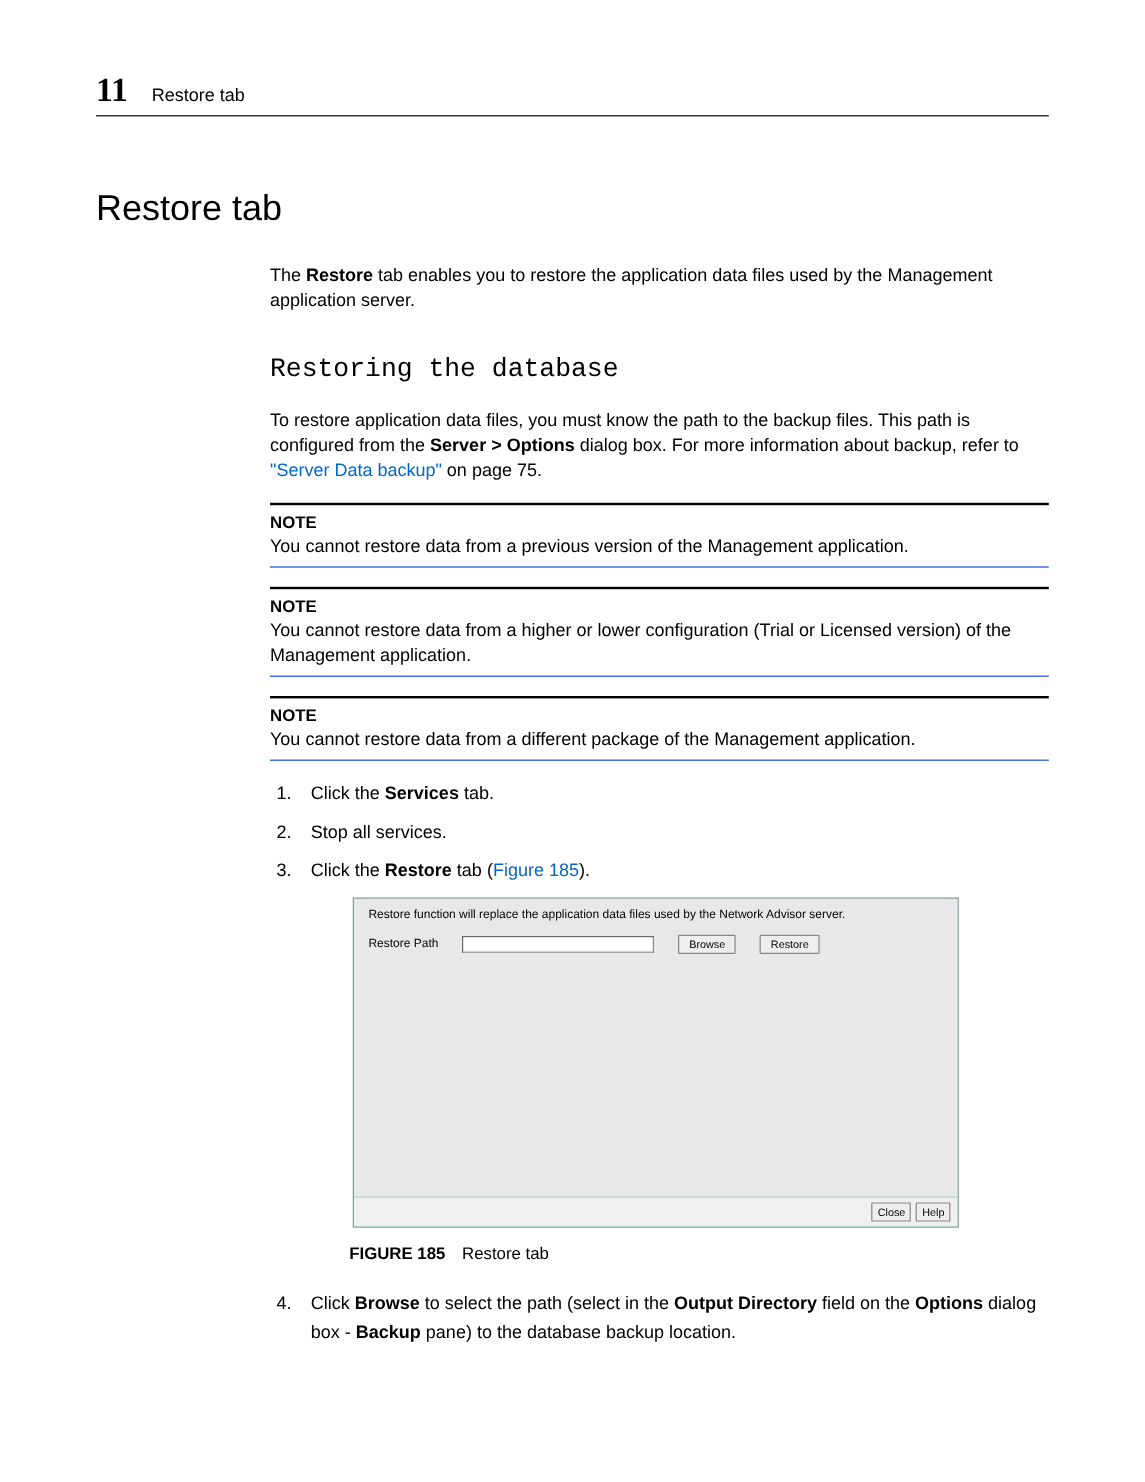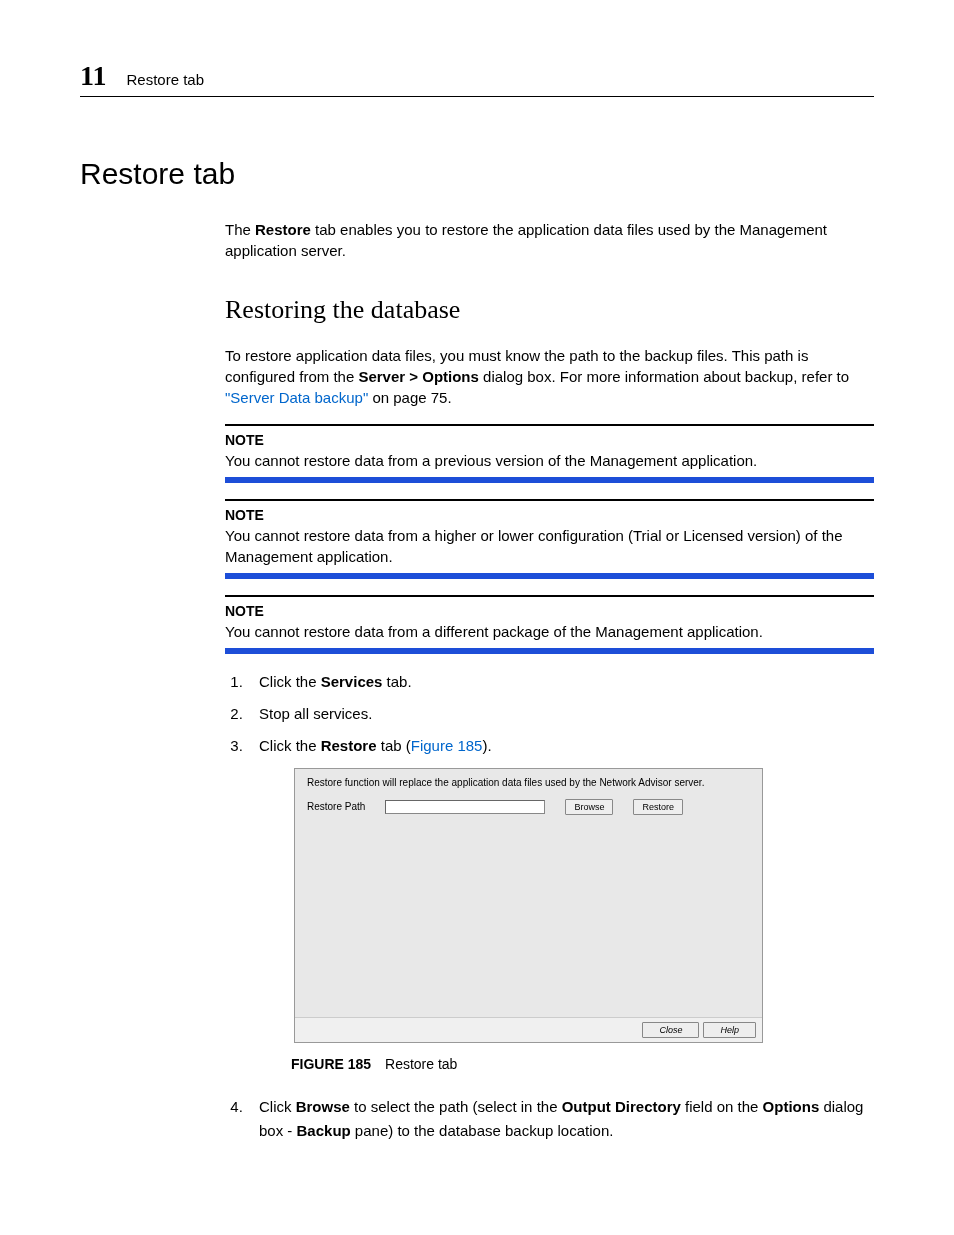--- a/index.html
+++ b/index.html
@@ -39,32 +39,32 @@
     }
     .content {
       margin-left: 145px;
     }
     .para {
       font-size: 15px;
       line-height: 1.4;
       margin-bottom: 16px;
     }
     .h2 {
-      font-size: 26px;
+      font-size: 22px;
       font-weight: normal;
-      font-family: Liberation Serif, serif;
+      font-family: Liberation Mono, monospace;
       font-stretch: condensed;
       margin-top: 34px;
       margin-bottom: 20px;
     }
     .bold { font-weight: bold; }
     .link { color: #0066cc; }
     .note-block {
       border-top: 2px solid #000;
-      border-bottom: 6px solid #1d4ed8;
+      border-bottom: 1px solid #1d4ed8;
       padding: 6px 0;
       margin-bottom: 16px;
     }
     .note-label {
       font-family: "Arial Narrow", Arial, sans-serif;
       font-stretch: condensed;
       font-weight: bold;
       font-size: 14px;
       margin-bottom: 2px;
     }
@@ -79,21 +79,21 @@
       line-height: 1.6;
     }
     .step-list li {
       padding-left: 12px;
       margin-bottom: 8px;
     }
     
     .figure {
       margin: 10px 0 10px 35px;
       border: 1px solid #999;
-      width: 469px;
+      width: 505px;
       background: #5eead4;
       font-size: 10px;
       font-family: Tahoma, Arial, sans-serif;
     }
     .fig-body {
       height: 248px;
       padding: 8px 12px;
       background: #e8e8e8;
     }
     .fig-desc {
@@ -129,22 +129,21 @@
     }
     .fig-footer {
       border-top: 1px solid #ccc;
       background: #f0f0f0;
       padding: 4px 6px;
       display: flex;
       justify-content: flex-end;
       gap: 4px;
     }
     .fig-footer .fig-btn {
-      padding: 0 16px;
-      font-style: italic;
+      padding: 0 4px;
     }
     .figure-caption {
       font-size: 14px;
       margin: 10px 0 20px 32px;
     }
     .figure-caption-label {
       font-family: "Arial Narrow", Arial, sans-serif;
       font-stretch: condensed;
       font-weight: bold;
     }

